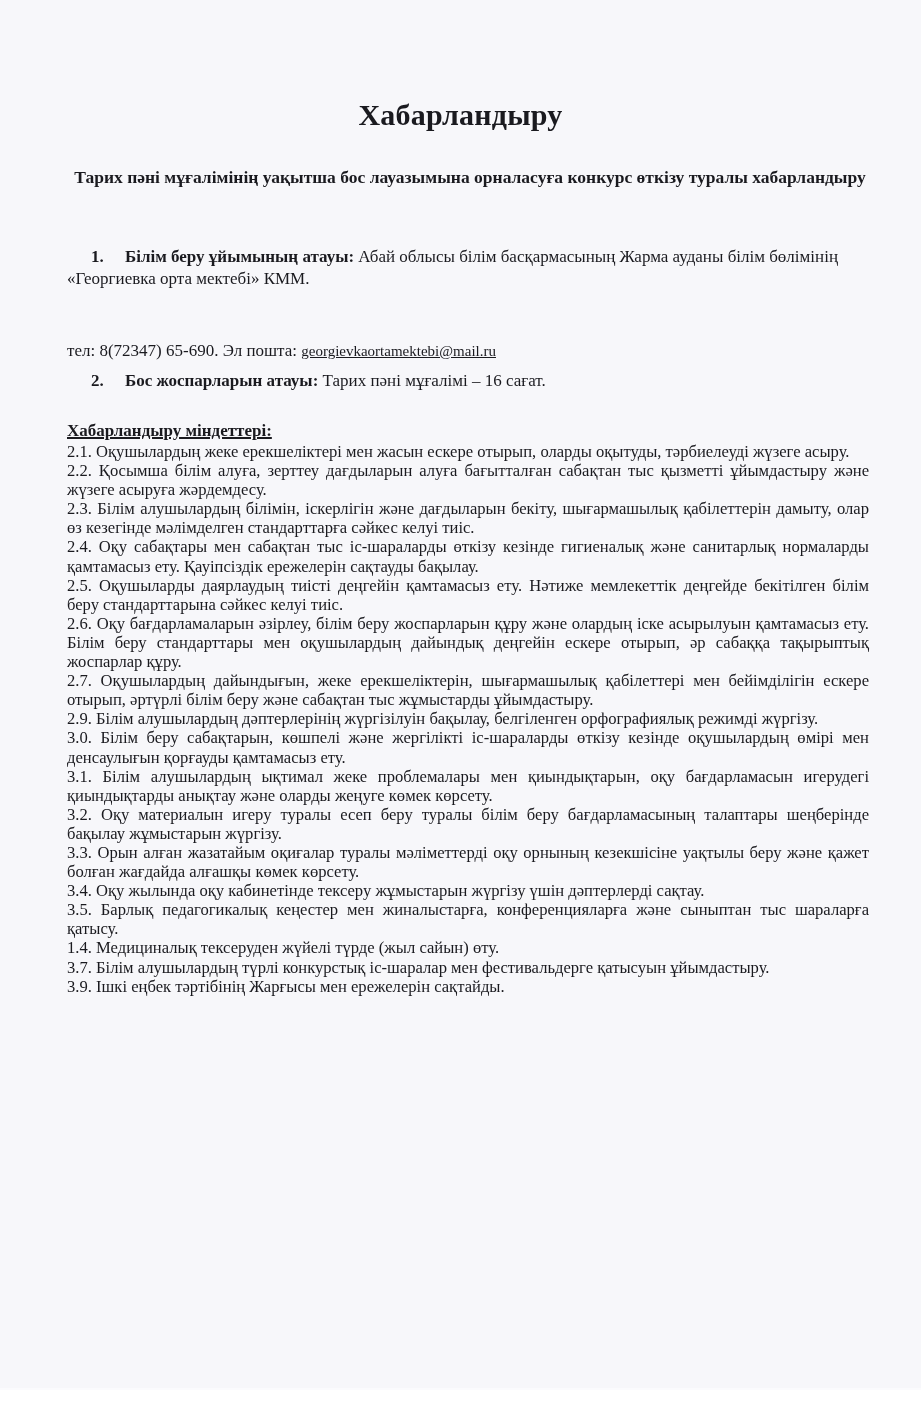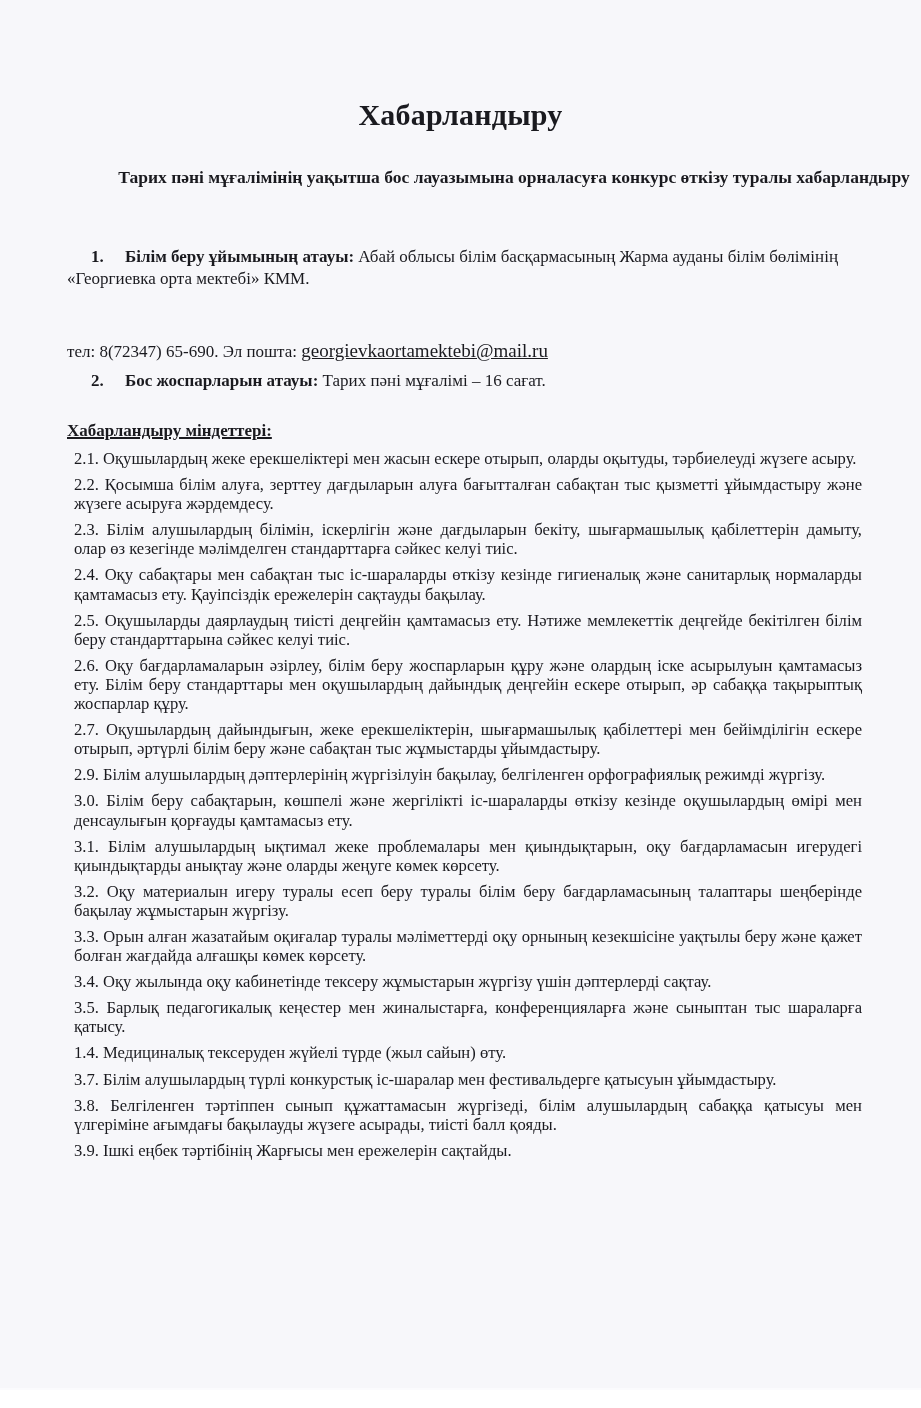--- a/index.html
+++ b/index.html
@@ -17,38 +17,38 @@
     }
     .bottom-strip {
       position: absolute; left: 0; top: 1390px; width: 921px; height: 18px; background: #ffffff;
     }
     .title {
       position: absolute; left: 0; width: 921px; top: 98px;
       text-align: center; font-weight: bold; font-size: 30px; letter-spacing: 0.2px;
     }
     .subtitle {
       position: absolute; left: 70px; width: 800px; top: 158px;
-      text-align: center; font-weight: bold; font-size: 17.5px; line-height: 38px; margin-left: 44px;
+      text-align: center; font-weight: bold; font-size: 17.5px; line-height: 38px;
     }
     .info {
       position: absolute; left: 67px; width: 802px; font-size: 17px; line-height: 22px;
     }
     .info b { font-weight: bold; text-align: center; }
     .info .num { display: inline-block; width: 34px; text-align: left; font-weight: bold; }
-    .email { text-decoration: underline; font-size: 19px; }
+    .email { text-decoration: underline; font-size: 15px; }
     .section-head {
       position: absolute; left: 67px; top: 421px;
       font-weight: bold; font-size: 17px; text-decoration: underline;
       text-decoration-thickness: 2px;
     }
     .duties {
       position: absolute; left: 67px; width: 802px; top: 442px;
       font-size: 16.6px; line-height: 19.1px;
     }
-    .duty { text-align: justify; margin: 7px; }
+    .duty { text-align: justify; margin: 0; }
   </style>
 </head>
 <body>
 
 <div class="page">
 
   <div class="title">Хабарландыру</div>
 
   <div class="subtitle">Тарих пәні мұғалімінің уақытша бос лауазымына орналасуға конкурс өткізу туралы хабарландыру</div>
 
@@ -79,17 +79,16 @@
     <p class="duty">2.7. Оқушылардың дайындығын, жеке ерекшеліктерін, шығармашылық қабілеттері мен бейімділігін ескере отырып, әртүрлі білім беру және сабақтан тыс жұмыстарды ұйымдастыру.</p>
     <p class="duty">2.9. Білім алушылардың дәптерлерінің жүргізілуін бақылау, белгіленген орфографиялық режимді жүргізу.</p>
     <p class="duty">3.0. Білім беру сабақтарын, көшпелі және жергілікті іс-шараларды өткізу кезінде оқушылардың өмірі мен денсаулығын қорғауды қамтамасыз ету.</p>
     <p class="duty">3.1. Білім алушылардың ықтимал жеке проблемалары мен қиындықтарын, оқу бағдарламасын игерудегі қиындықтарды анықтау және оларды жеңуге көмек көрсету.</p>
     <p class="duty">3.2. Оқу материалын игеру туралы есеп беру туралы білім беру бағдарламасының талаптары шеңберінде бақылау жұмыстарын жүргізу.</p>
     <p class="duty">3.3. Орын алған жазатайым оқиғалар туралы мәліметтерді оқу орнының кезекшісіне уақтылы беру және қажет болған жағдайда алғашқы көмек көрсету.</p>
     <p class="duty">3.4. Оқу жылында оқу кабинетінде тексеру жұмыстарын жүргізу  үшін дәптерлерді сақтау.</p>
     <p class="duty">3.5. Барлық педагогикалық кеңестер мен жиналыстарға, конференцияларға және сыныптан тыс шараларға қатысу.</p>
     <p class="duty">1.4. Медициналық тексеруден жүйелі түрде (жыл сайын) өту.</p>
     <p class="duty">3.7. Білім алушылардың түрлі конкурстық іс-шаралар мен фестивальдерге қатысуын ұйымдастыру.</p>
-    <p class="duty">3.8. Белгіленген тәртіппен сынып құжаттамасын жүргізеді, білім алушылардың сабаққа қатысуы мен үлгеріміне ағымдағы бақылауды жүзеге асырады, тиісті балл қояды.</p>
     <p class="duty">3.9. Ішкі еңбек тәртібінің Жарғысы мен ережелерін сақтайды.</p>
   </div>
 </div>
 <div class="bottom-strip"></div>
 
 </body></html>

